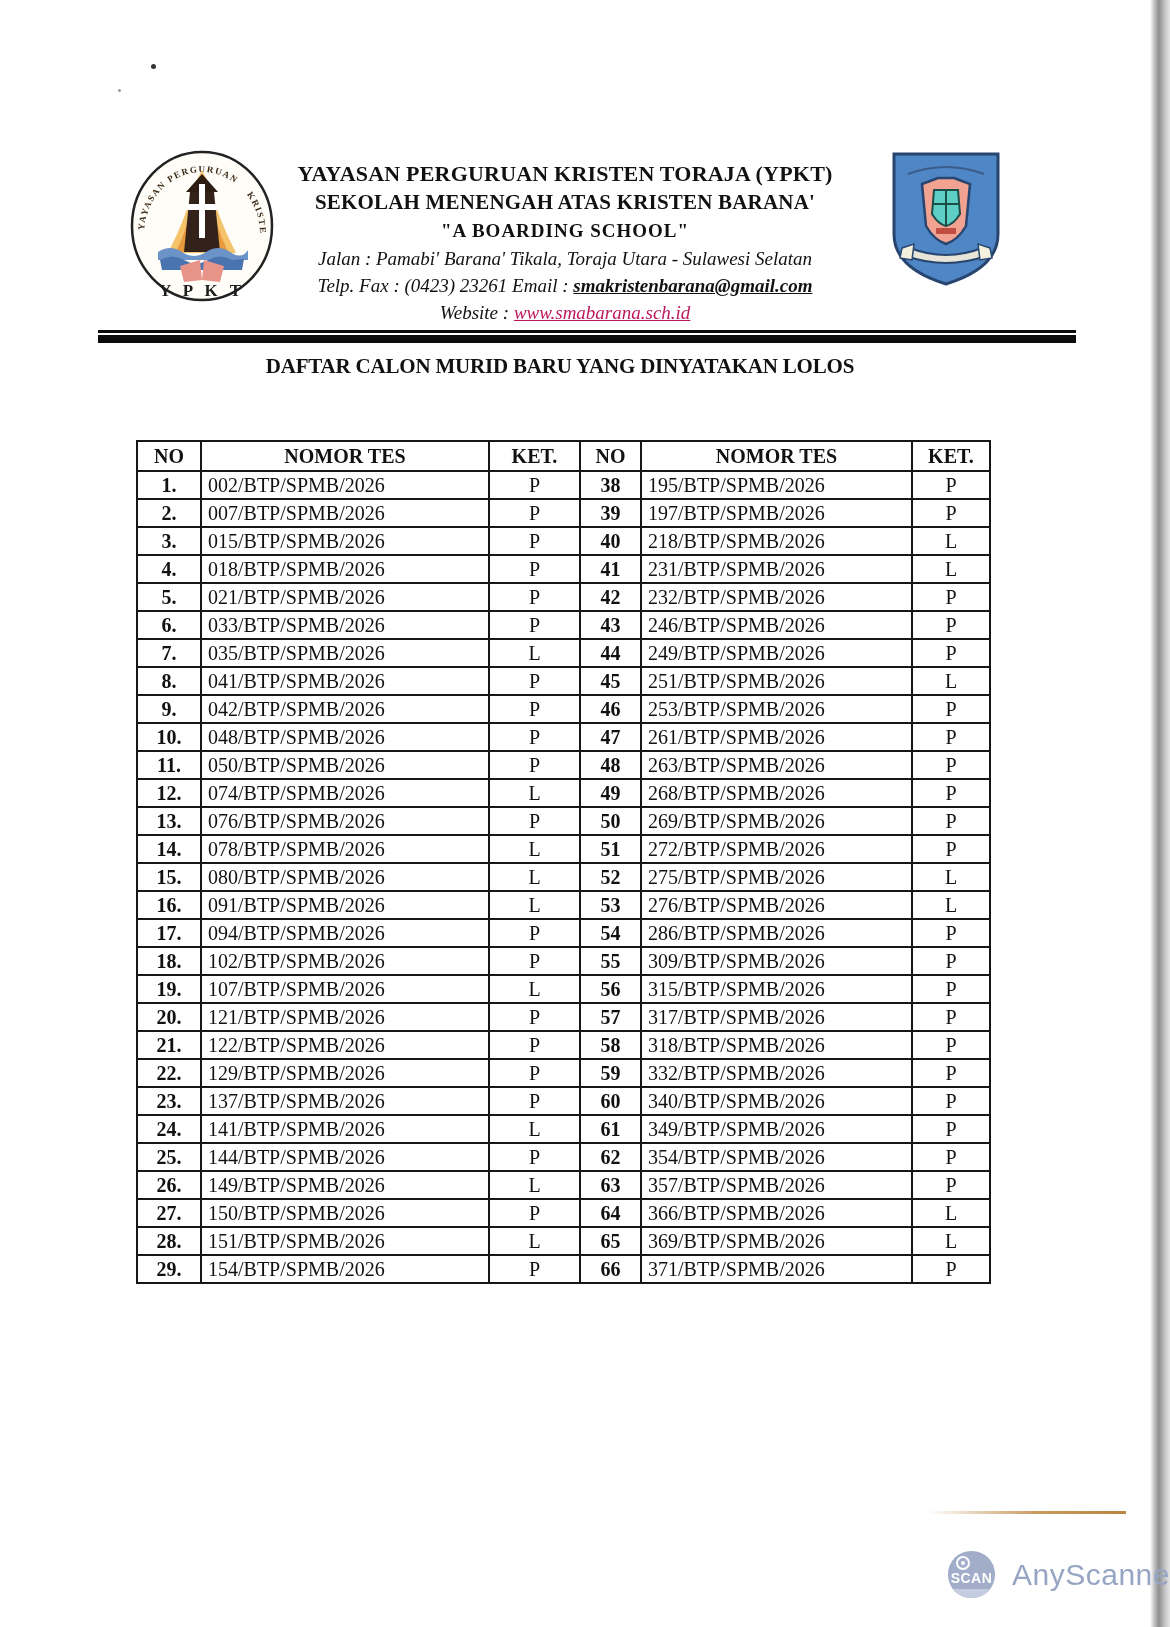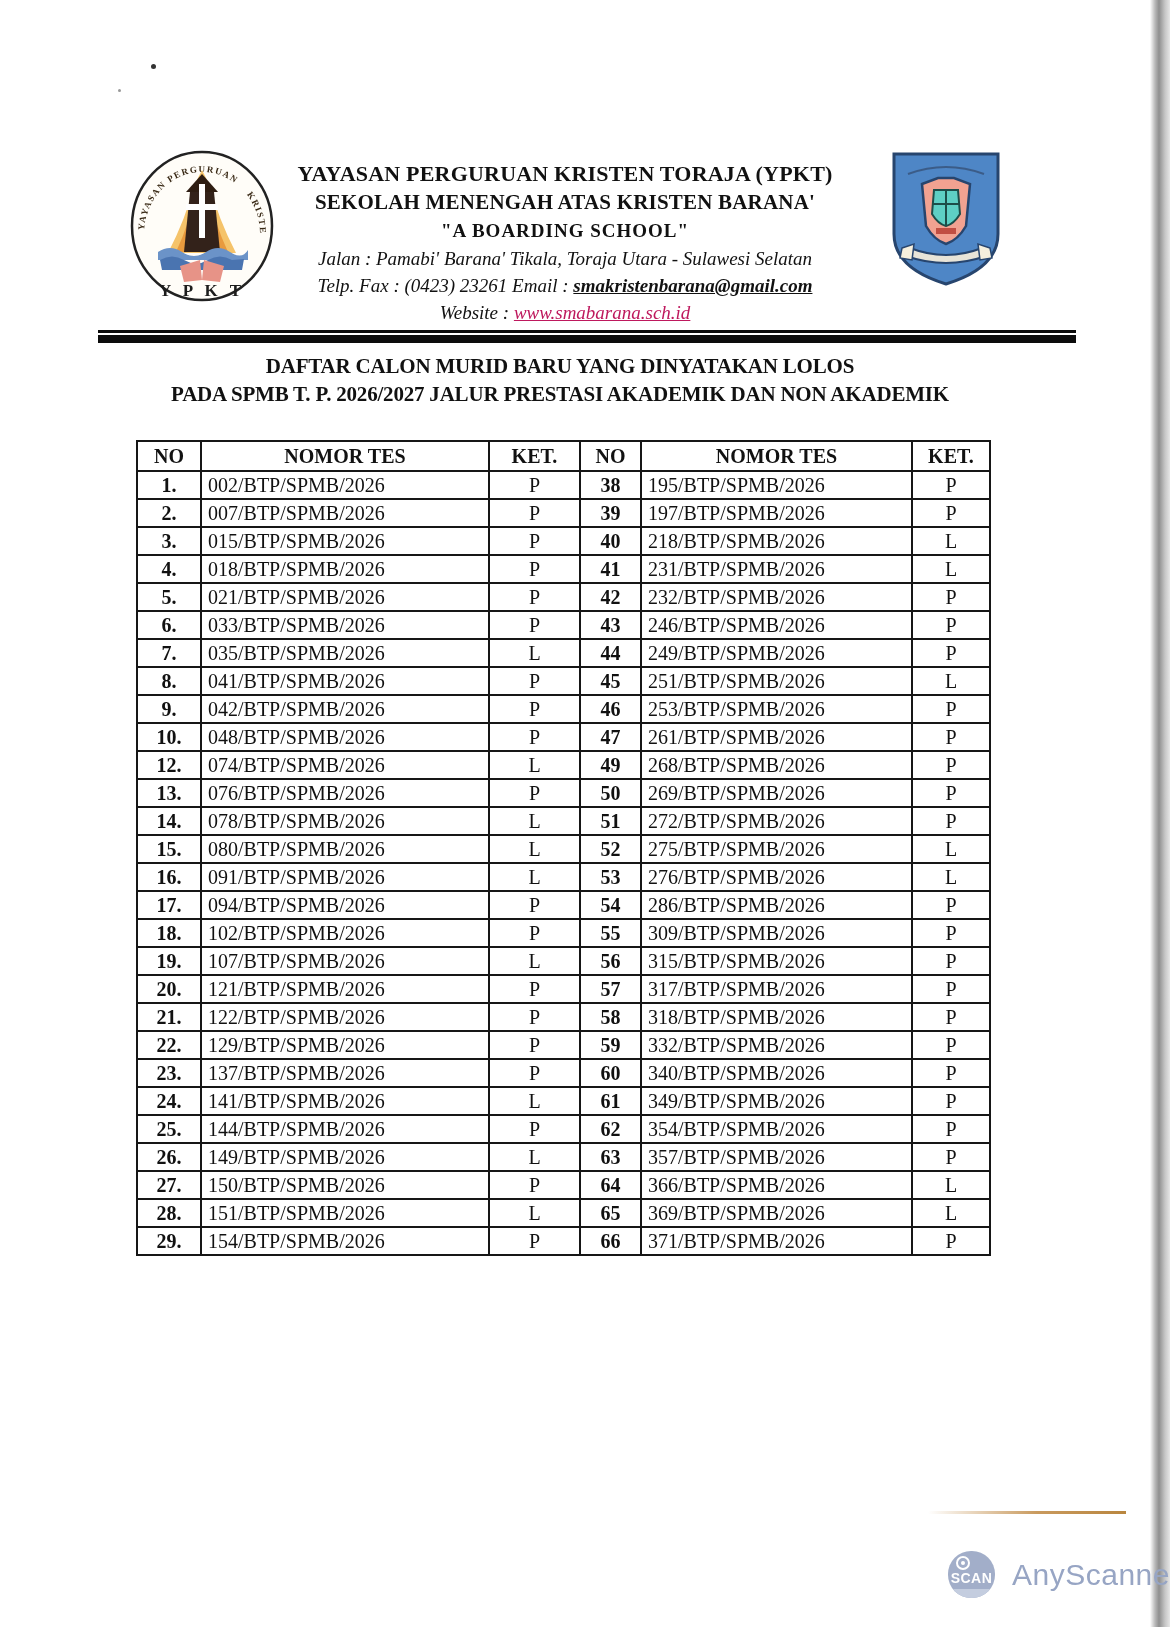--- a/index.html
+++ b/index.html
@@ -138,21 +138,20 @@
       <polygon points="14,100 26,96 24,112 12,110" fill="#f5efdd" stroke="#27456e" stroke-width="1.5"></polygon>
       <polygon points="102,100 90,96 92,112 104,110" fill="#f5efdd" stroke="#27456e" stroke-width="1.5"></polygon>
     </svg>
   </div>
 </div>
 
 <div class="rule"></div>
 
 <div class="doc-title">
   <div>DAFTAR CALON MURID BARU YANG DINYATAKAN LOLOS</div>
-  <div>PADA SPMB T. P. 2026/2027 JALUR PRESTASI AKADEMIK DAN NON AKADEMIK</div>
 </div>
 
 <table class="results">
   <colgroup>
     <col class="w-no1">
       <col class="w-tes1">
       <col class="w-ket1">
     <col class="w-no2">
       <col class="w-tes2">
       <col class="w-ket2">
@@ -242,20 +241,28 @@
       </tr>
       <tr>
         <td class="c0">10.</td>
         <td class="c1">048/BTP/SPMB/2026</td>
         <td class="c2">P</td>
         <td class="c3">47</td>
         <td class="c4">261/BTP/SPMB/2026</td>
         <td class="c5">P</td>
       </tr>
       <tr>
+        <td class="c0">11.</td>
+        <td class="c1">050/BTP/SPMB/2026</td>
+        <td class="c2">P</td>
+        <td class="c3">48</td>
+        <td class="c4">263/BTP/SPMB/2026</td>
+        <td class="c5">P</td>
+      </tr>
+      <tr>
         <td class="c0">12.</td>
         <td class="c1">074/BTP/SPMB/2026</td>
         <td class="c2">L</td>
         <td class="c3">49</td>
         <td class="c4">268/BTP/SPMB/2026</td>
         <td class="c5">P</td>
       </tr>
       <tr>
         <td class="c0">13.</td>
         <td class="c1">076/BTP/SPMB/2026</td>

